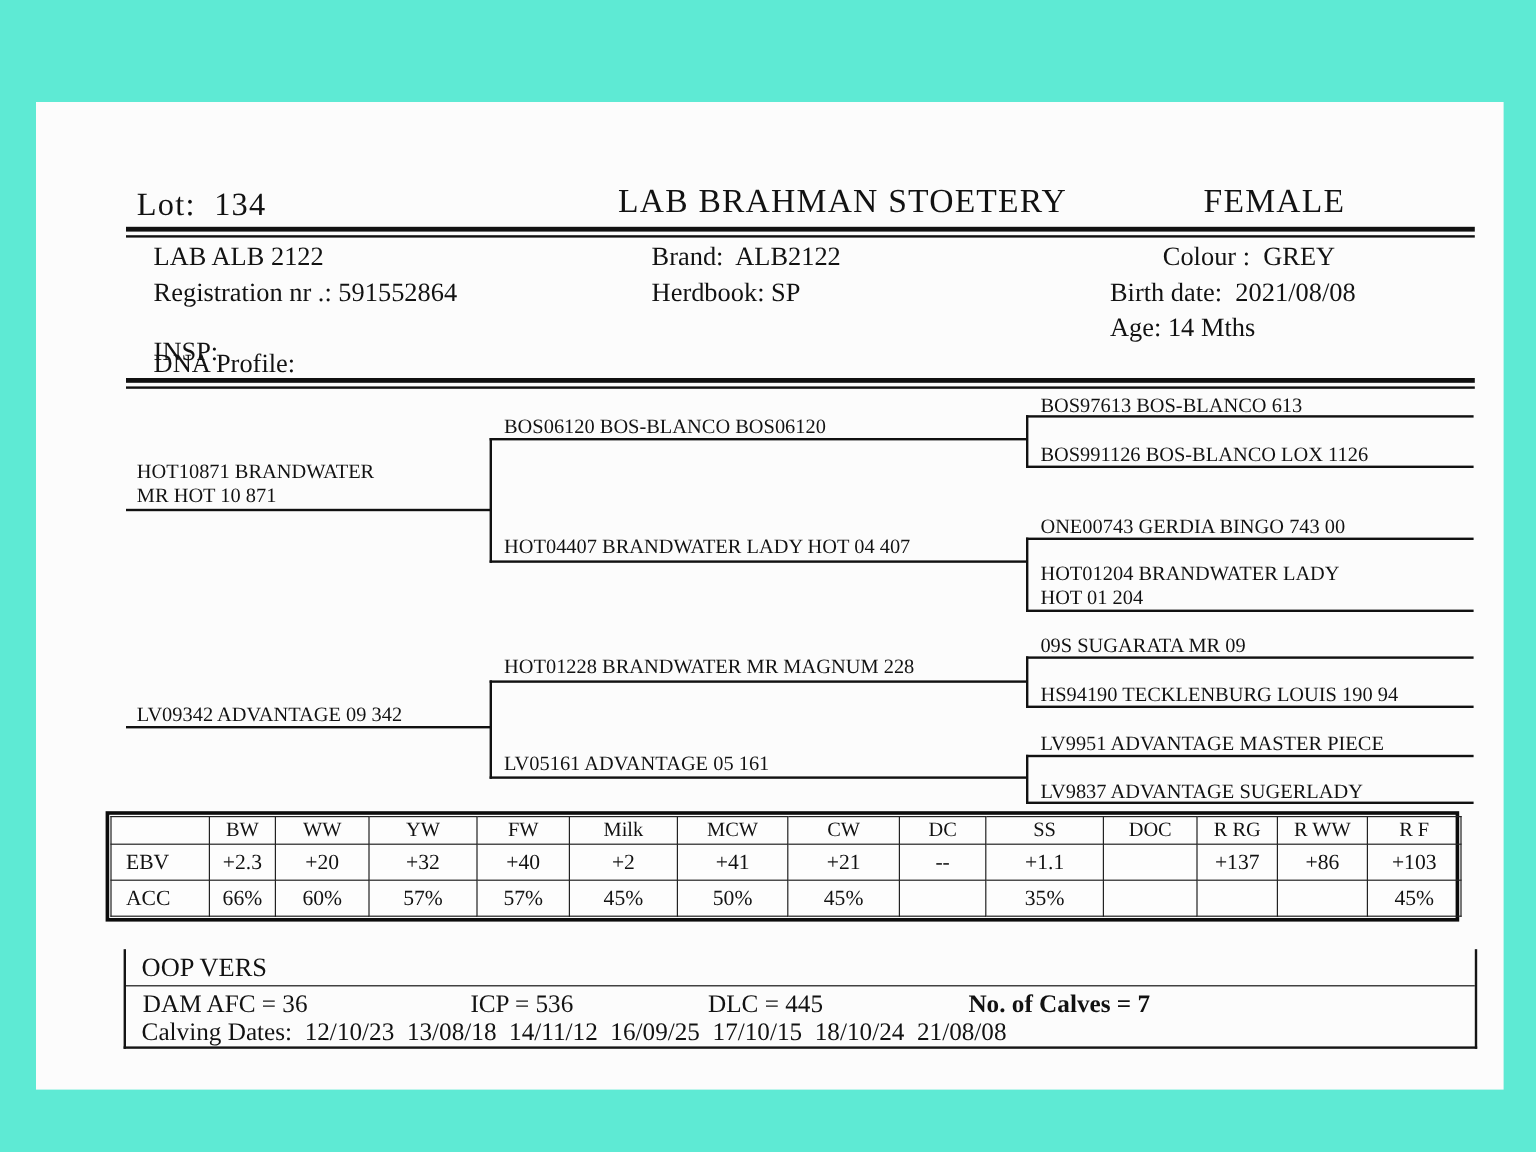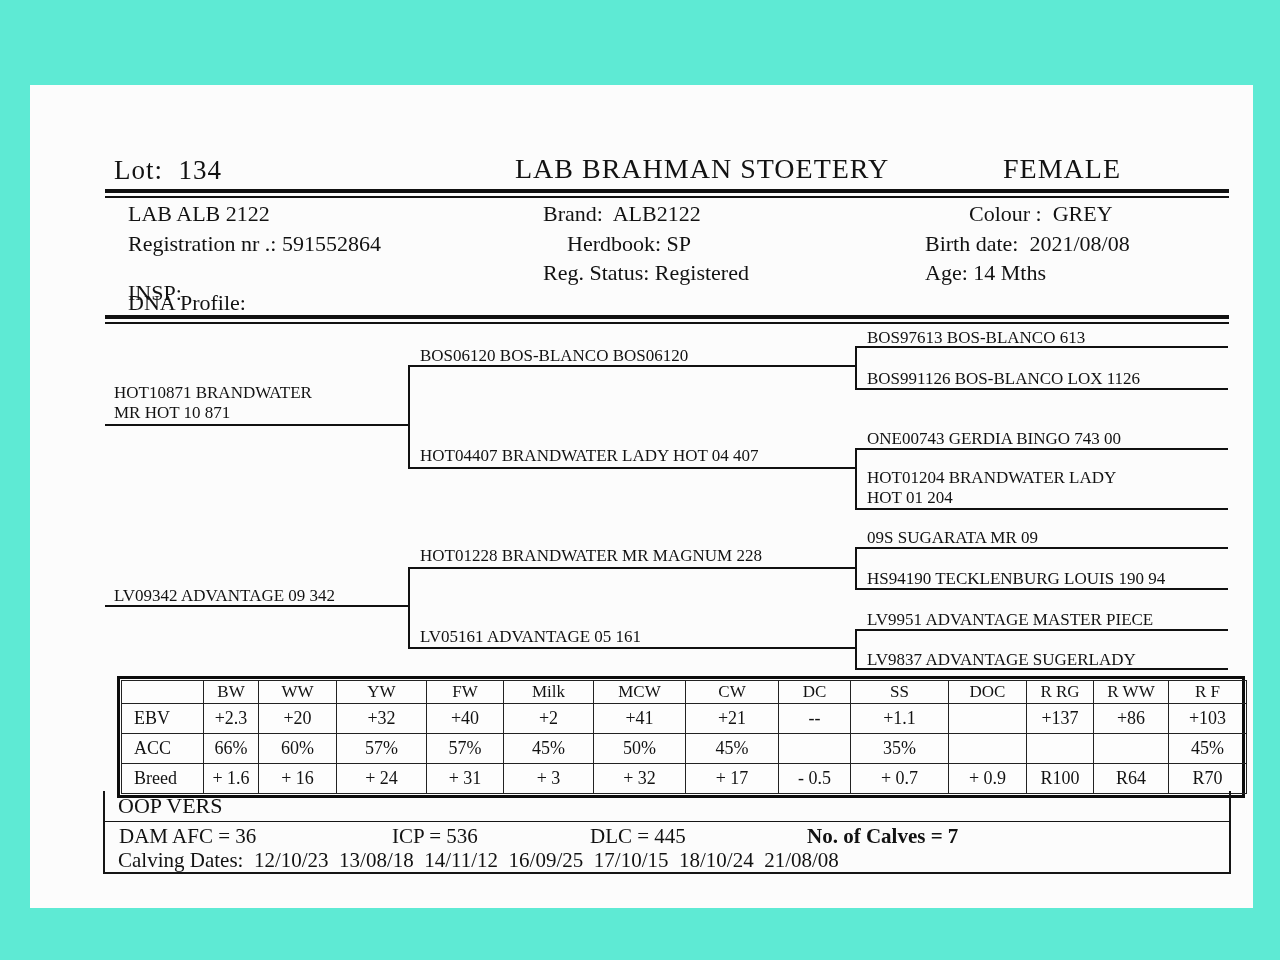--- a/index.html
+++ b/index.html
@@ -6,21 +6,21 @@
   html,body { width:1280px; height:960px; overflow:hidden; }
   body { background:#383838; font-family:"Liberation Serif", serif; color:#121212; }
   .canvas { position:relative; width:1280px; height:960px; background:#5eead4; overflow:hidden; }
   .page { position:absolute; left:30px; top:85px; width:1223px; height:823px; background:#fcfcfc; }
   .abs { position:absolute; white-space:pre; }
   .wrap { white-space:normal; }
   .line { position:absolute; background:#111; }
   .hdr { font-size:28px; letter-spacing:1px; }
   .info { font-size:22px;font-family:Liberation Serif, serif; }
   .ped { font-size:17px; line-height:20px; }
-  .ebv-box { position:absolute; left:117px; top:676px; width:1128px; border:3px solid #0c0c0c; background:#fdfdfd; padding:1px; }
+  .ebv-box { position:absolute; left:88px; top:676px; width:1128px; border:3px solid #0c0c0c; background:#fdfdfd; padding:1px; }
   .ebv-box table { width:100%; border-collapse:collapse; table-layout:fixed; }
   .ebv-box th, .ebv-box td { border:1px solid #222; text-align:center; overflow:hidden; font-family:"Liberation Serif", serif; }
   .ebv-box th { font-weight:normal; font-size:17px; height:23px; }
   .ebv-box td { font-size:18px; height:30px; }
   .ebv-box .rowlabel { text-align:left; padding-left:12px; }
   .footer-box { position:absolute; left:103px; top:791px; width:1128px; height:83px;
                 border-left:2px solid #151515; border-right:2px solid #151515; border-bottom:2px solid #151515; }
   .oop-row { height:31px; border-bottom:1px solid #151515; font-size:22px; padding-left:13px; line-height:30px; }
   .stats-row { position:relative; height:26px; font-size:21px; }
   .stats-row span { position:absolute; top:2px; white-space:pre; }
@@ -37,25 +37,24 @@
   <div class="abs hdr" style="left:1003px; top:153px;">FEMALE</div>
 
   <div class="line" style="left:105px; top:189px; width:1124px; height:4px;"></div>
   <div class="line" style="left:105px; top:196px; width:1124px; height:2px;"></div>
 
   <div class="abs info" style="left:128px; top:201px;">LAB ALB 2122</div>
   <div class="abs info" style="left:543px; top:201px;">Brand:  ALB2122</div>
   <div class="abs info" style="left:925px; top:201px;margin-left:44px;">Colour :  GREY</div>
 
   <div class="abs info" style="left:128px; top:231px;">Registration nr .: 591552864</div>
-  <div class="abs info" style="left:543px; top:231px;margin-left:24px;">Herdbook: SP</div>
+  <div class="abs info" style="left:543px; top:231px;">Herdbook: SP</div>
   <div class="abs info" style="left:925px; top:231px;">Birth date:  2021/08/08</div>
 
   <div class="abs info" style="left:128px; top:260px;margin-top:20px;">INSP:</div>
-  <div class="abs info" style="left:543px; top:260px;">Reg. Status: Registered</div>
   <div class="abs info" style="left:925px; top:260px;">Age: 14 Mths</div>
 
   <div class="abs info" style="left:128px; top:290px;">DNA Profile:</div>
 
   <div class="line" style="left:105px; top:315px; width:1124px; height:4px;"></div>
   <div class="line" style="left:105px; top:322px; width:1124px; height:2px;"></div>
 
   <div class="abs ped wrap" style="left:114px; top:383px; width:215px;">HOT10871 BRANDWATER MR HOT 10 871</div>
   <div class="abs ped" style="left:114px; top:586px;">LV09342 ADVANTAGE 09 342</div>
 
@@ -160,36 +159,20 @@
           <td>45%</td>
           <td>50%</td>
           <td>45%</td>
           <td></td>
           <td>35%</td>
           <td></td>
           <td></td>
           <td></td>
           <td>45%</td>
         </tr>
-        <tr>
-          <td class="rowlabel">Breed</td>
-          <td>+ 1.6</td>
-          <td>+ 16</td>
-          <td>+ 24</td>
-          <td>+ 31</td>
-          <td>+ 3</td>
-          <td>+ 32</td>
-          <td>+ 17</td>
-          <td>- 0.5</td>
-          <td>+ 0.7</td>
-          <td>+ 0.9</td>
-          <td>R100</td>
-          <td>R64</td>
-          <td>R70</td>
-        </tr>
       </tbody>
     </table>
   </div>
 
   <div class="footer-box">
     <div class="oop-row">OOP VERS</div>
     <div class="stats-row">
       <span style="left:14px;">DAM AFC = 36</span>
       <span style="left:287px;">ICP = 536</span>
       <span style="left:485px;">DLC = 445</span>

